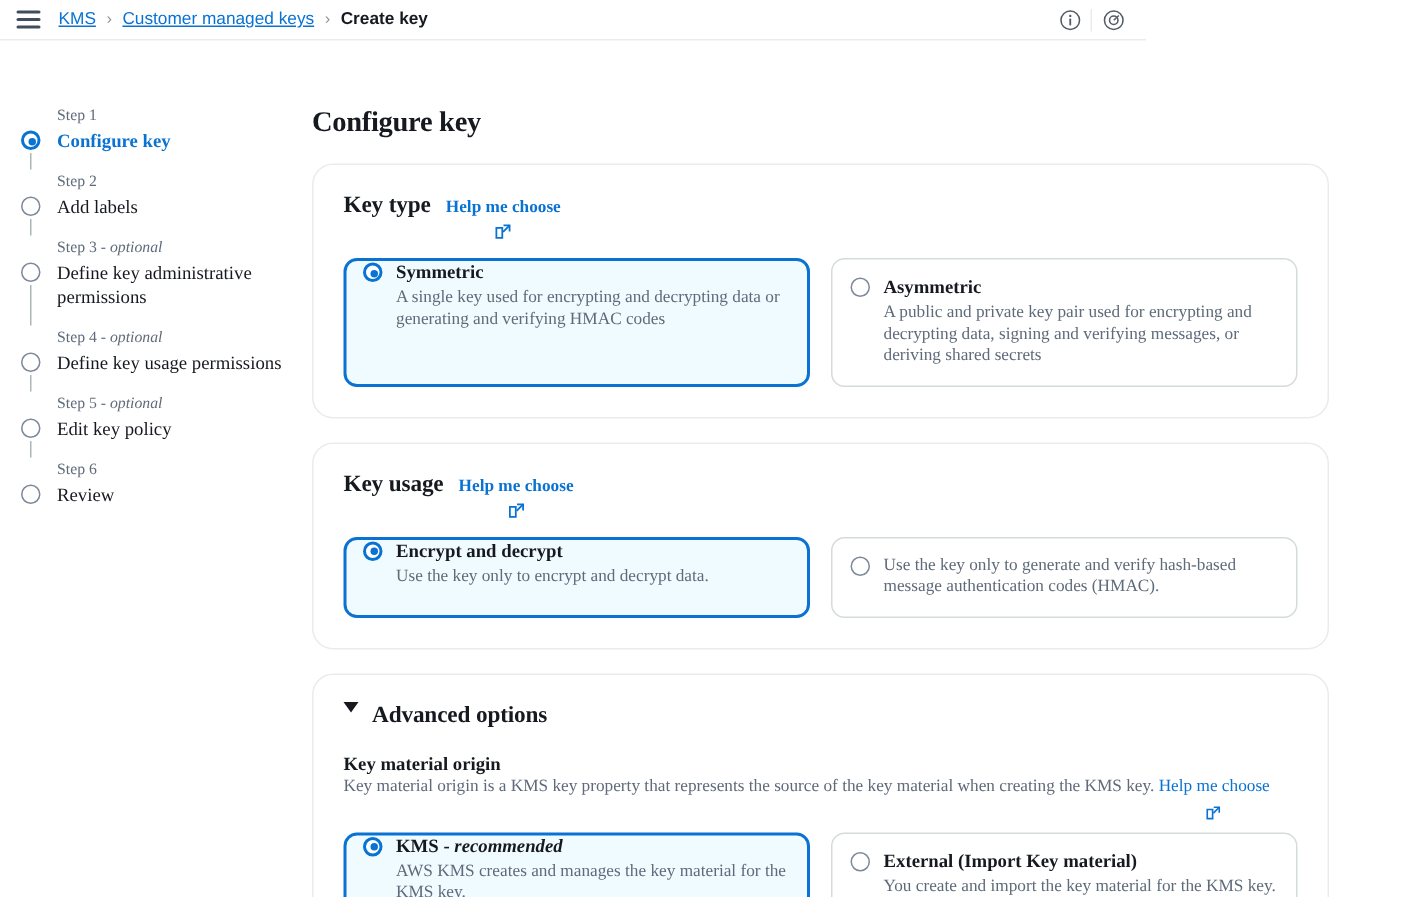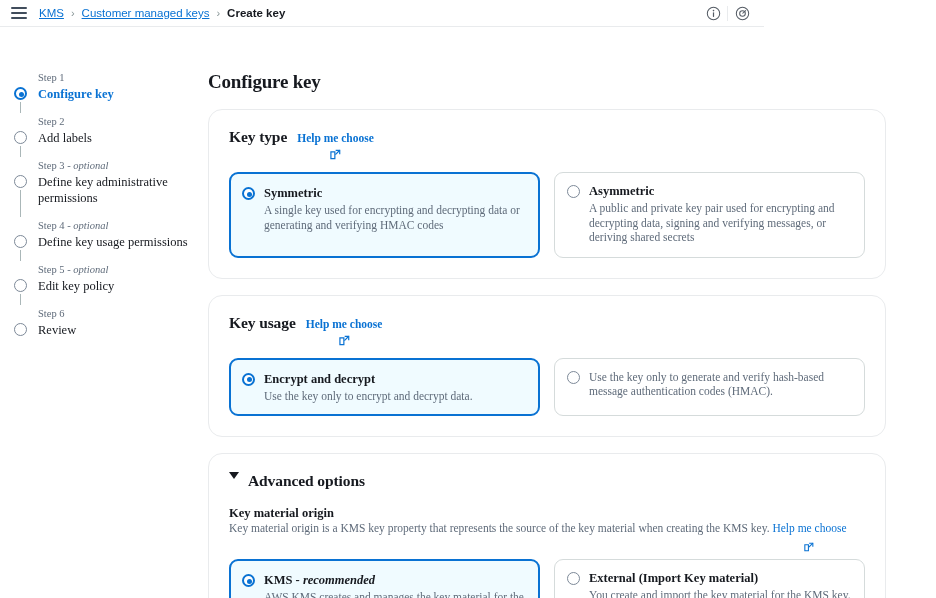--- a/index.html
+++ b/index.html
@@ -172,21 +172,21 @@
     background: #ffffff;
     padding: 11px 12px 12px 12px;
     display: flex;
     gap: 9px;
     cursor: pointer;
     min-height: 54px;
   }
   .tile.selected {
     border: 2px solid #0972d3;
     background: #f0fbff;
-    padding: 12px 11px 11px 11px;
+    padding: 0 11px 11px 11px;
   }
   .radio {
     flex: 0 0 auto;
     width: 13px; height: 13px;
     border-radius: 50%;
     border: 1.5px solid #7d8998;
     background: #fff;
     position: relative;
     margin-top: 1px;
   }

